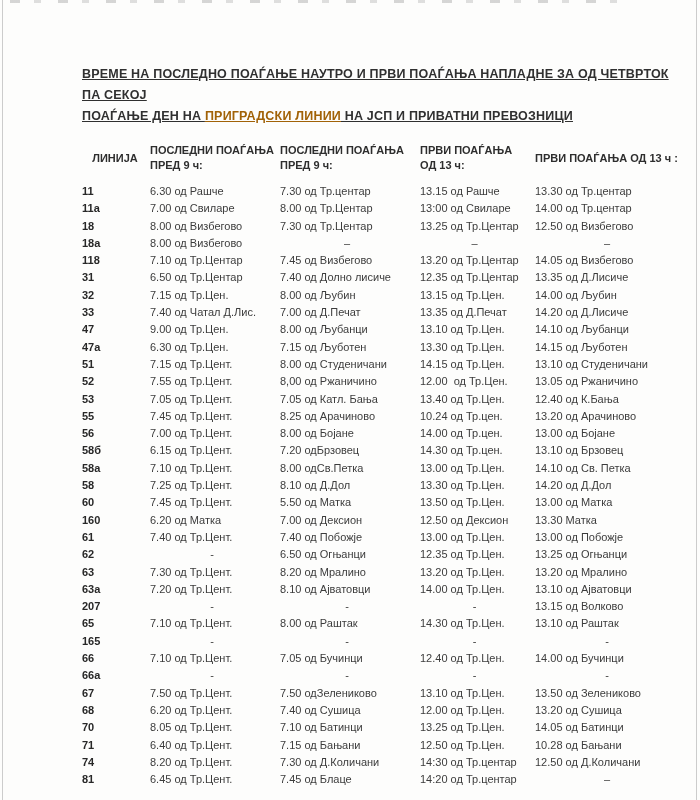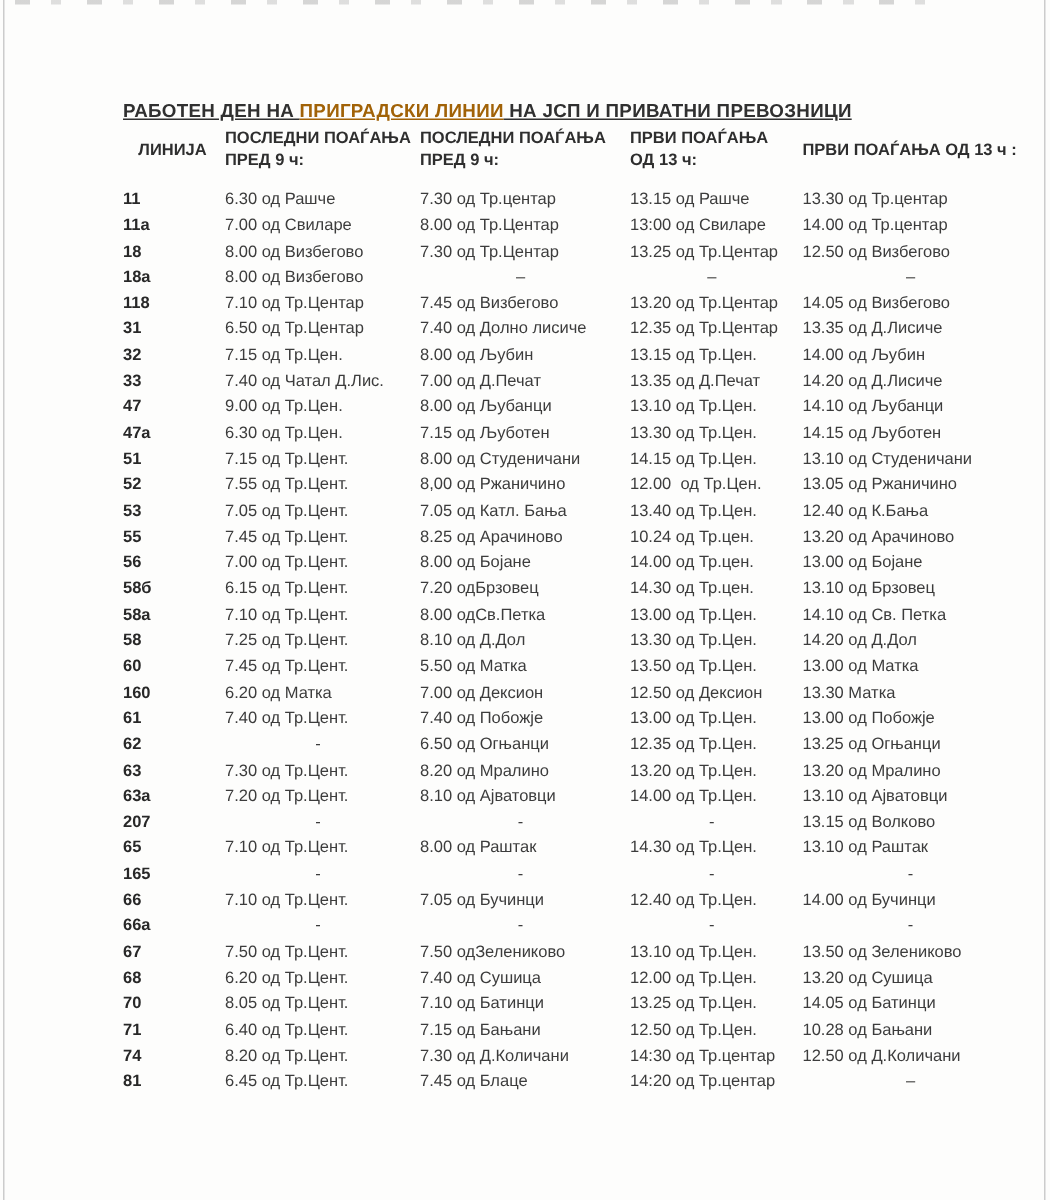--- a/index.html
+++ b/index.html
@@ -11,21 +11,21 @@
   .edge{position:absolute;top:0;bottom:0;width:1px;background:#cccccc;}
   .edge.left{left:2px;}
   .edge.right{right:3px;}
   .top-art{
     position:absolute;top:0;left:10px;right:70px;height:3px;opacity:.4;
     background:repeating-linear-gradient(90deg,#9a9a9a 0 10px,transparent 10px 24px,#b0b0b0 24px 31px,transparent 31px 48px);
   }
   .content{position:absolute;left:82px;top:64px;width:606px;}
   .title{font-size:12.5px;font-weight:700;color:#303030;line-height:21px;letter-spacing:.2px;}
   .title span{text-decoration:underline;}
-  table.sched{border-collapse:collapse;table-layout:fixed;width:603px;}
+  table.sched{border-collapse:collapse;table-layout:fixed;width:603px;margin-top:16px;}
   th{
     font-size:11px;line-height:15px;font-weight:700;color:#2e2e2e;
     text-align:left;vertical-align:middle;padding:0 6px 10px 0;
   }
   th.c-line{text-align:center;padding-right:2px;}
   td{
     font-size:11px;line-height:17.3px;color:#3c3c3c;
     white-space:pre;overflow:hidden;padding:0 6px 0 0;vertical-align:baseline;
   }
   td.c-line{font-weight:700;text-align:left;color:#282828;white-space:normal;padding-right:2px;}
@@ -35,21 +35,22 @@
 <body>
 
 <div class="photo">
   <div class="edge left"></div>
   <div class="edge right"></div>
   <div class="top-art"></div>
 
   <div class="content">
 
     <div class="title">
-      <div><span>РАБОТЕН ДЕН НА </span><span style="color: #a16207;">ПРИГРАДСКИ ЛИНИИ</span><span> НА ЈСП И ПРИВАТНИ ПРЕВОЗНИЦИ</span></div>
+      <div><span>ВРЕМЕ НА ПОСЛЕДНО ПОАЃАЊЕ НАУТРО И ПРВИ ПОАЃАЊА НАПЛАДНЕ ЗА ОД ЧЕТВРТОК ПА СЕКОЈ</span></div>
+      <div><span>ПОАЃАЊЕ ДЕН НА </span><span style="color: #a16207;">ПРИГРАДСКИ ЛИНИИ</span><span> НА ЈСП И ПРИВАТНИ ПРЕВОЗНИЦИ</span></div>
     </div>
 
     <table class="sched">
       <colgroup>
         <col style="width:68px">
           <col style="width:130px">
           <col style="width:140px">
           <col style="width:115px">
           <col style="width:150px">
       </colgroup>

